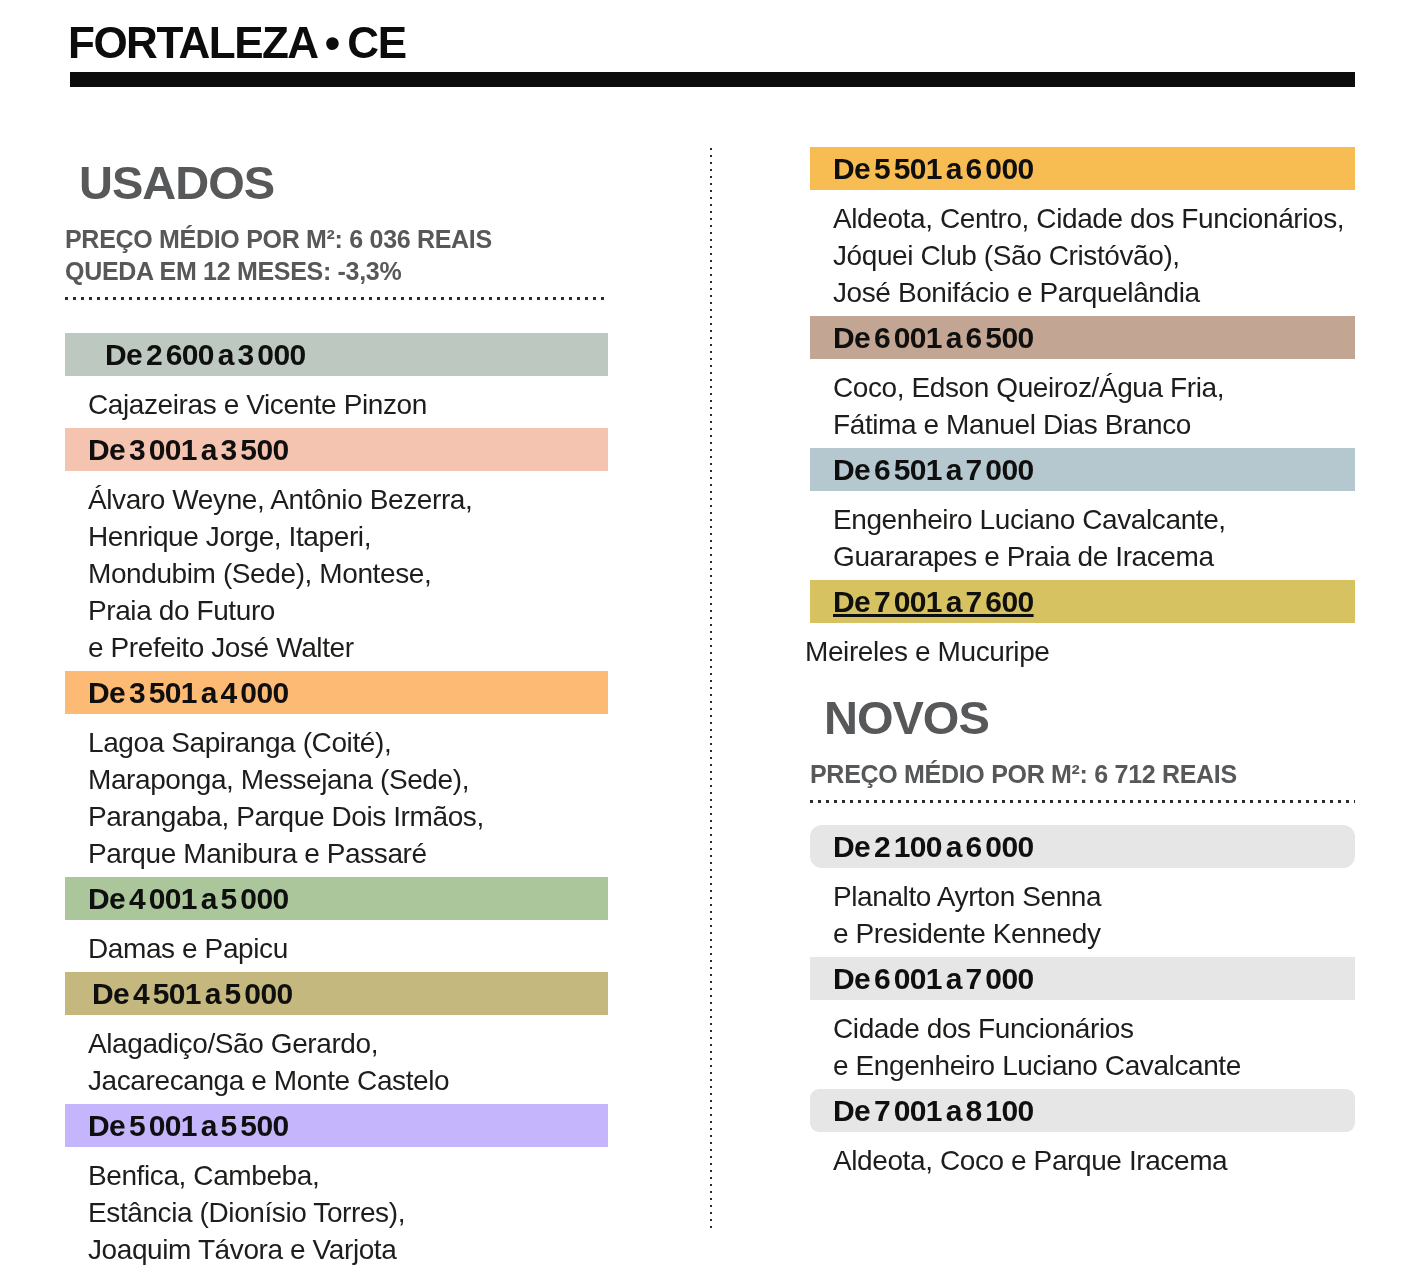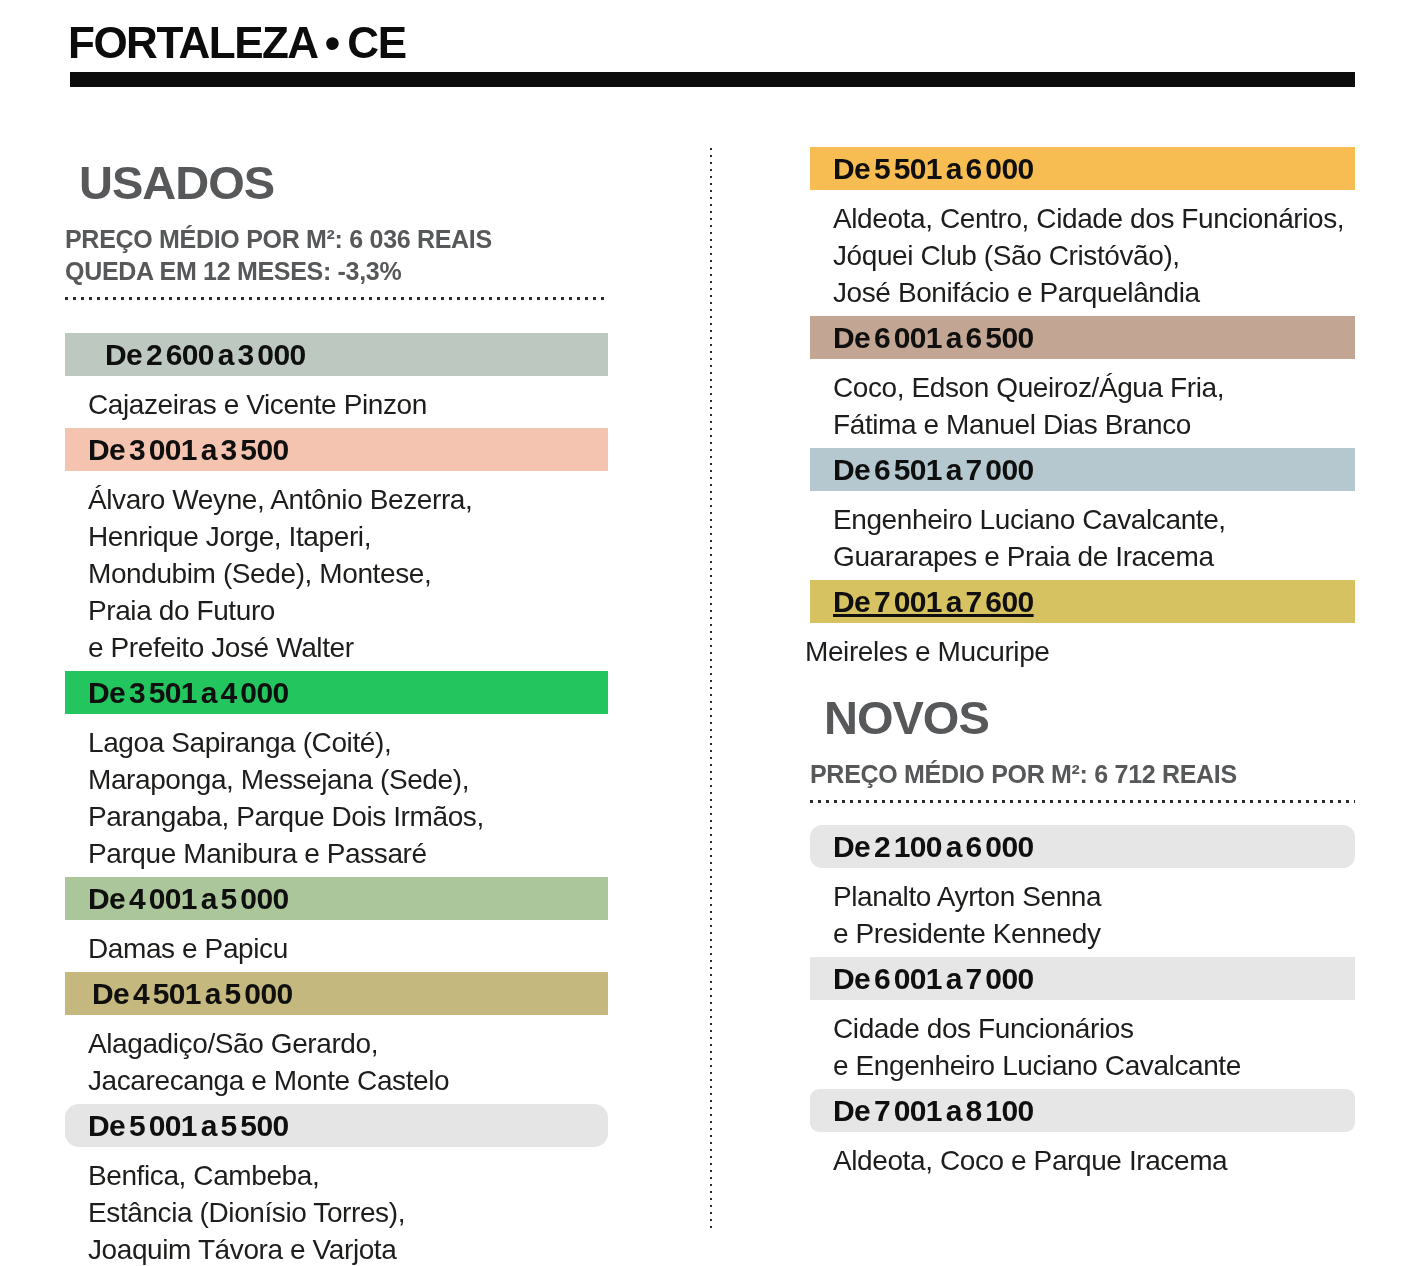--- a/index.html
+++ b/index.html
@@ -108,34 +108,34 @@
     <div class="band first-gap" style="background-color: rgb(189, 200, 192);">De 2 600 a 3 000</div>
     <p class="areas">Cajazeiras e Vicente Pinzon</p>
 
     <div class="band" style="background-color: rgb(244, 196, 176);">De 3 001 a 3 500</div>
     <p class="areas">Álvaro Weyne, Antônio Bezerra,
 Henrique Jorge, Itaperi,
 Mondubim (Sede), Montese,
 Praia do Futuro
 e Prefeito José Walter</p>
 
-    <div class="band" style="background-color: #22c55e;">De 3 501 a 4 000</div>
+    <div class="band" style="background-color: #fdba74;">De 3 501 a 4 000</div>
     <p class="areas">Lagoa Sapiranga (Coité),
 Maraponga, Messejana (Sede),
 Parangaba, Parque Dois Irmãos,
 Parque Manibura e Passaré</p>
 
     <div class="band" style="background-color: rgb(171, 198, 154);">De 4 001 a 5 000</div>
     <p class="areas">Damas e Papicu</p>
 
     <div class="band" style="background-color: rgb(196, 184, 126); padding-left: 27px;">De 4 501 a 5 000</div>
     <p class="areas">Alagadiço/São Gerardo,
 Jacarecanga e Monte Castelo</p>
 
-    <div class="band" style="background-color: #e5e5e5; border-radius: 14px;">De 5 001 a 5 500</div>
+    <div class="band" style="background-color: #c4b5fd;">De 5 001 a 5 500</div>
     <p class="areas">Benfica, Cambeba,
 Estância (Dionísio Torres),
 Joaquim Távora e Varjota</p>
   </section>
 
   <section class="col col-right">
 
     <div class="band" style="margin-top: 4px; background-color: rgb(248, 189, 82);">De 5 501 a 6 000</div>
     <p class="areas">Aldeota, Centro, Cidade dos Funcionários,
 Jóquei Club (São Cristóvão),

